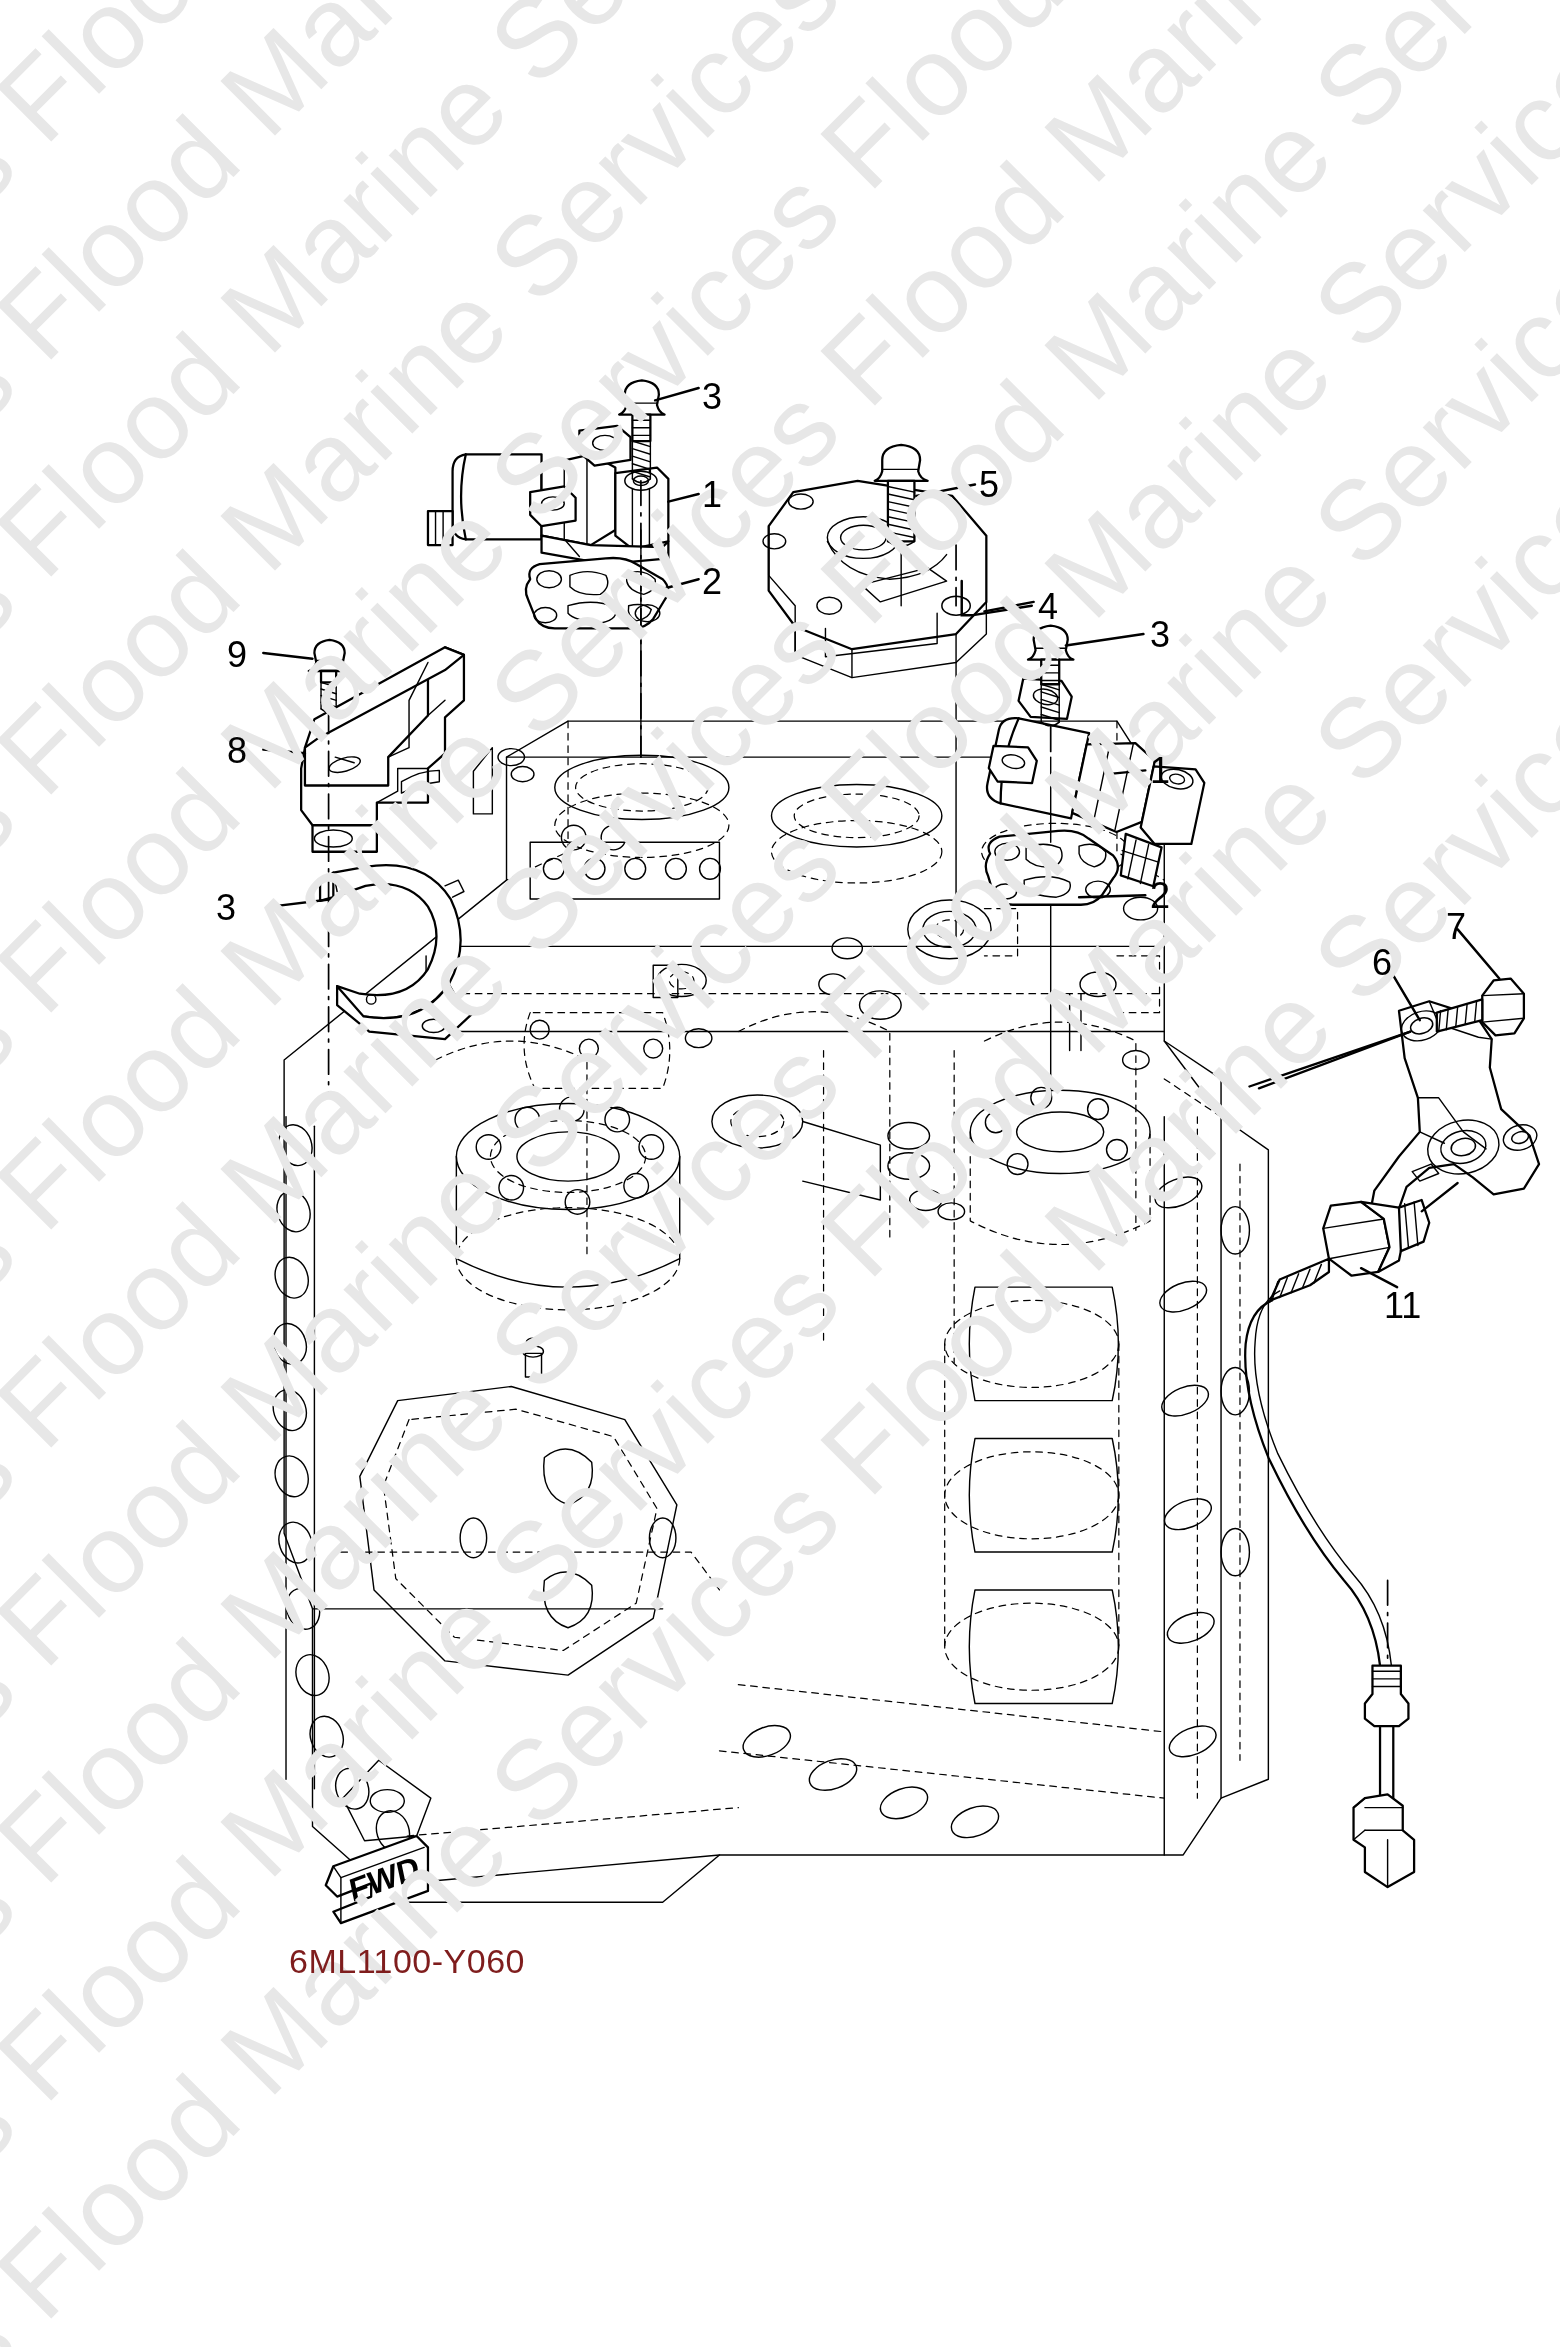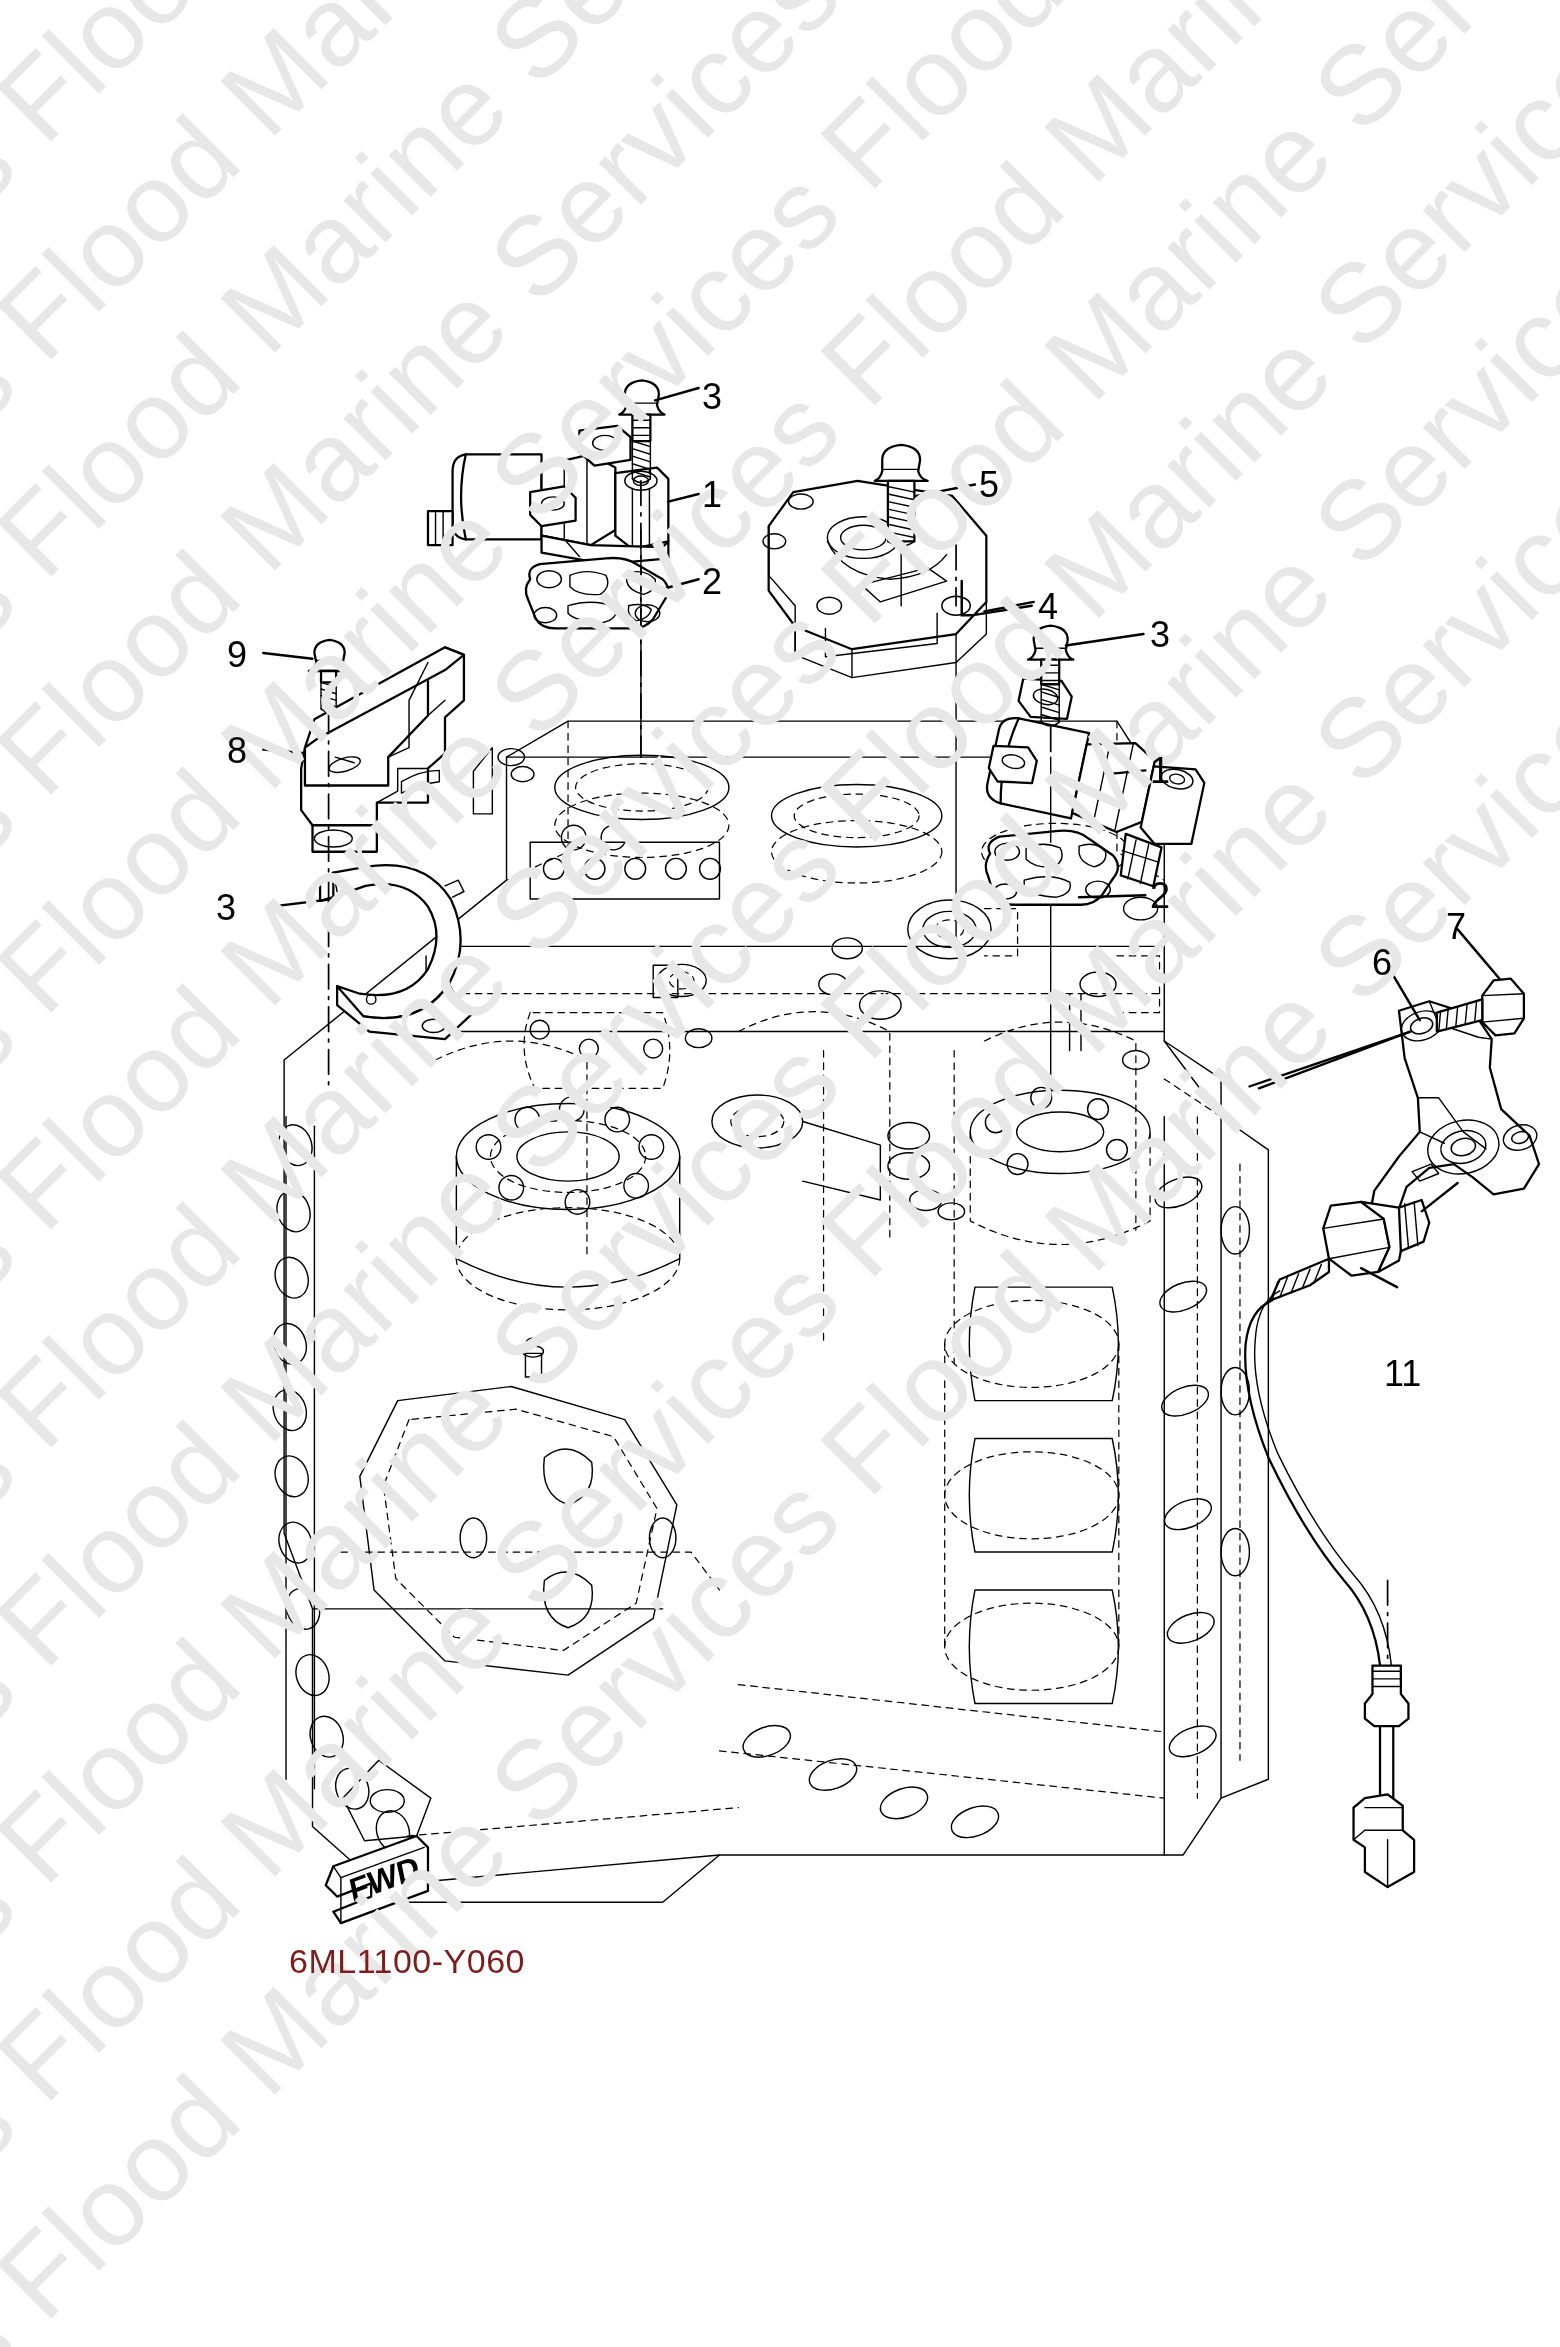--- a/index.html
+++ b/index.html
@@ -604,18 +604,18 @@
   <div class="callout" style="left:979px; top:467px;">5</div>
   <div class="callout" style="left:1038px; top:589px;">4</div>
   <div class="callout" style="left:1150px; top:617px;">3</div>
   <div class="callout" style="left:1150px; top:753px;">1</div>
   <div class="callout" style="left:1150px; top:878px;">2</div>
   <div class="callout" style="left:227px;  top:637px;">9</div>
   <div class="callout" style="left:227px;  top:733px;">8</div>
   <div class="callout" style="left:216px;  top:890px;">3</div>
   <div class="callout" style="left:1446px; top:909px;">7</div>
   <div class="callout" style="left:1372px; top:945px;">6</div>
-  <div class="callout" style="left:1384px; top:1356px;">11</div>
+  <div class="callout" style="left:1384px; top:1288px;">11</div>
 
   <div id="part-number">6ML1100-Y060</div>
 
 </div>
 
 
 </body></html>

